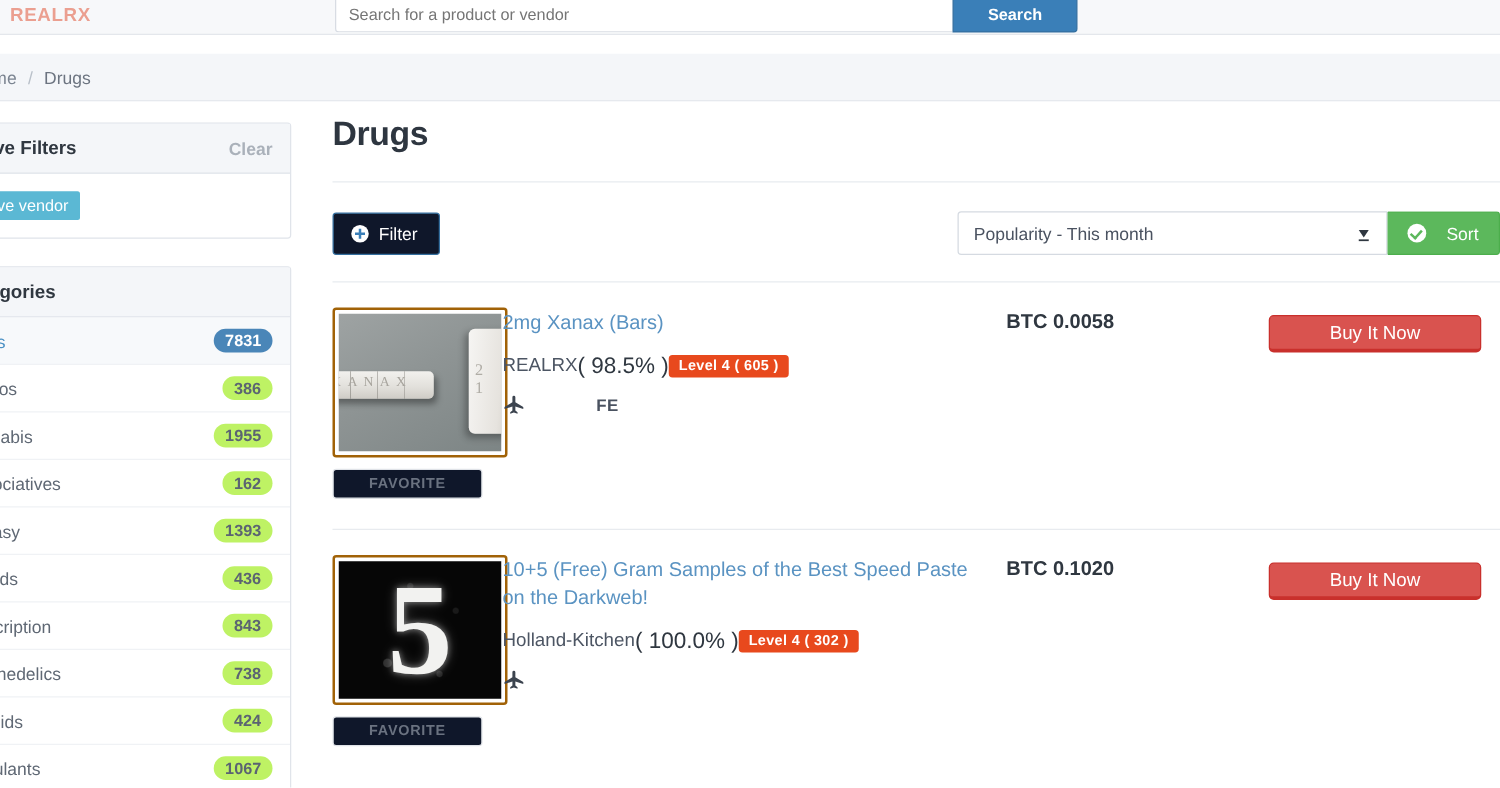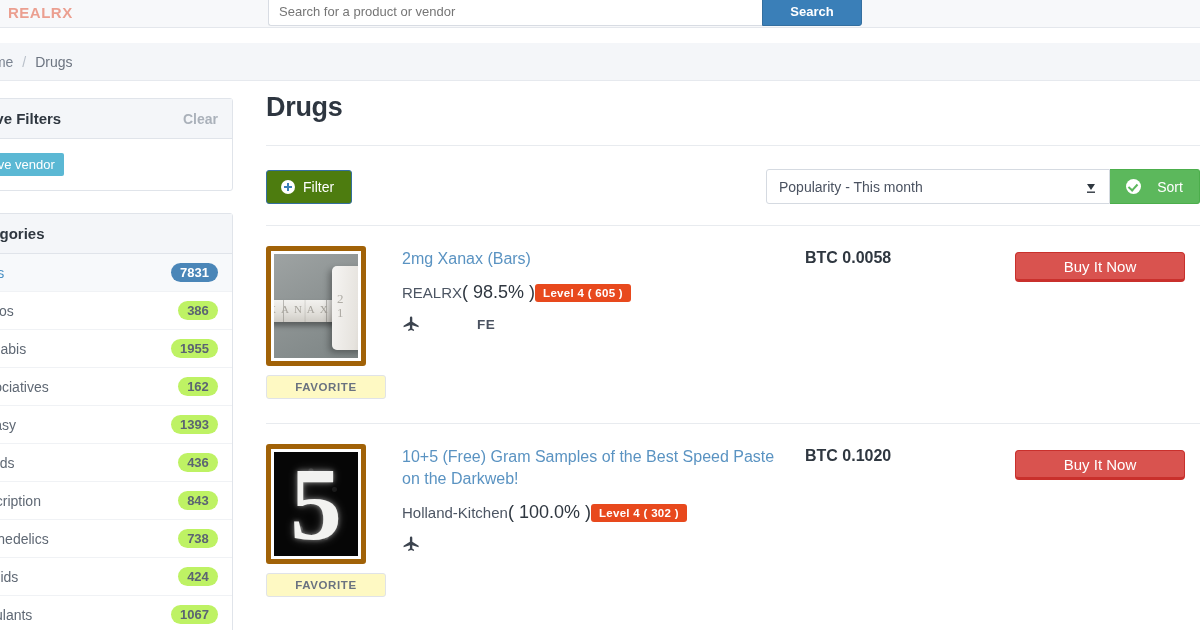--- a/index.html
+++ b/index.html
@@ -133,21 +133,21 @@
   }
   .toolbar {
     position: relative;
     border-top: 1px solid #e8ebef;
     padding-top: 24px;
     height: 80px;
   }
   .filter-btn {
     position: absolute; left: 0; top: 24px;
     display: inline-flex; align-items: center; gap: 8px;
-    background: #4d7c0f;
+    background: #0f172a;
     border: 1px solid #346f9f;
     border-radius: 3px;
     color: #fff;
     font-size: 14px;
     padding: 8px 17px 8px 14px;
     cursor: pointer;
     font-family: "Liberation Sans", sans-serif;
   }
   .plus-circle {
     display: inline-block; width: 14px; height: 14px;
@@ -213,22 +213,22 @@
     display: flex;
     padding: 20px 0 0 0;
     border-bottom: 1px solid #e8ebef;
     min-height: 198px;
     position: relative;
   }
   .product:last-child { border-bottom: none; }
 
   .thumb-col { width: 134px; flex: 0 0 134px; }
   .thumb {
-    width: 100px; height: 120px;
-    border: 5px solid #a16207;
+    width: 140px; height: 120px;
+    border: 2px solid #a16207;
     border-radius: 3px;
     padding: 3px;
     background: #fff;
     overflow: hidden;
   }
   .thumb-inner { width: 100%; height: 100%; position: relative; overflow: hidden; }
 
   
   .img-xanax { background: linear-gradient(150deg,#9ea3a3 0%, #8e9494 45%, #7d8585 100%); }
   .pill-bar {
@@ -284,21 +284,21 @@
       radial-gradient(circle at 62% 82%, rgba(255,255,255,.12) 0 2px, transparent 3px),
       radial-gradient(circle at 44% 18%, rgba(255,255,255,.10) 0 2px, transparent 3px),
       radial-gradient(circle at 72% 36%, rgba(255,255,255,.08) 0 2px, transparent 3px);
   }
 
   .fav-btn {
     margin-top: 9px;
     width: 120px; height: 24px;
     border: 1px solid #e0e3e8;
     border-radius: 3px;
-    background: #fef9c3;
+    background: #0f172a;
     color: #6a7280;
     font-size: 11.5px; font-weight: bold;
     letter-spacing: .6px;
     cursor: pointer;
     font-family: "Liberation Sans", sans-serif;
   }
 
   .info-col { flex: 1; padding-left: 2px; padding-top: 2px; }
   .prod-title {
     font-size: 16px;

